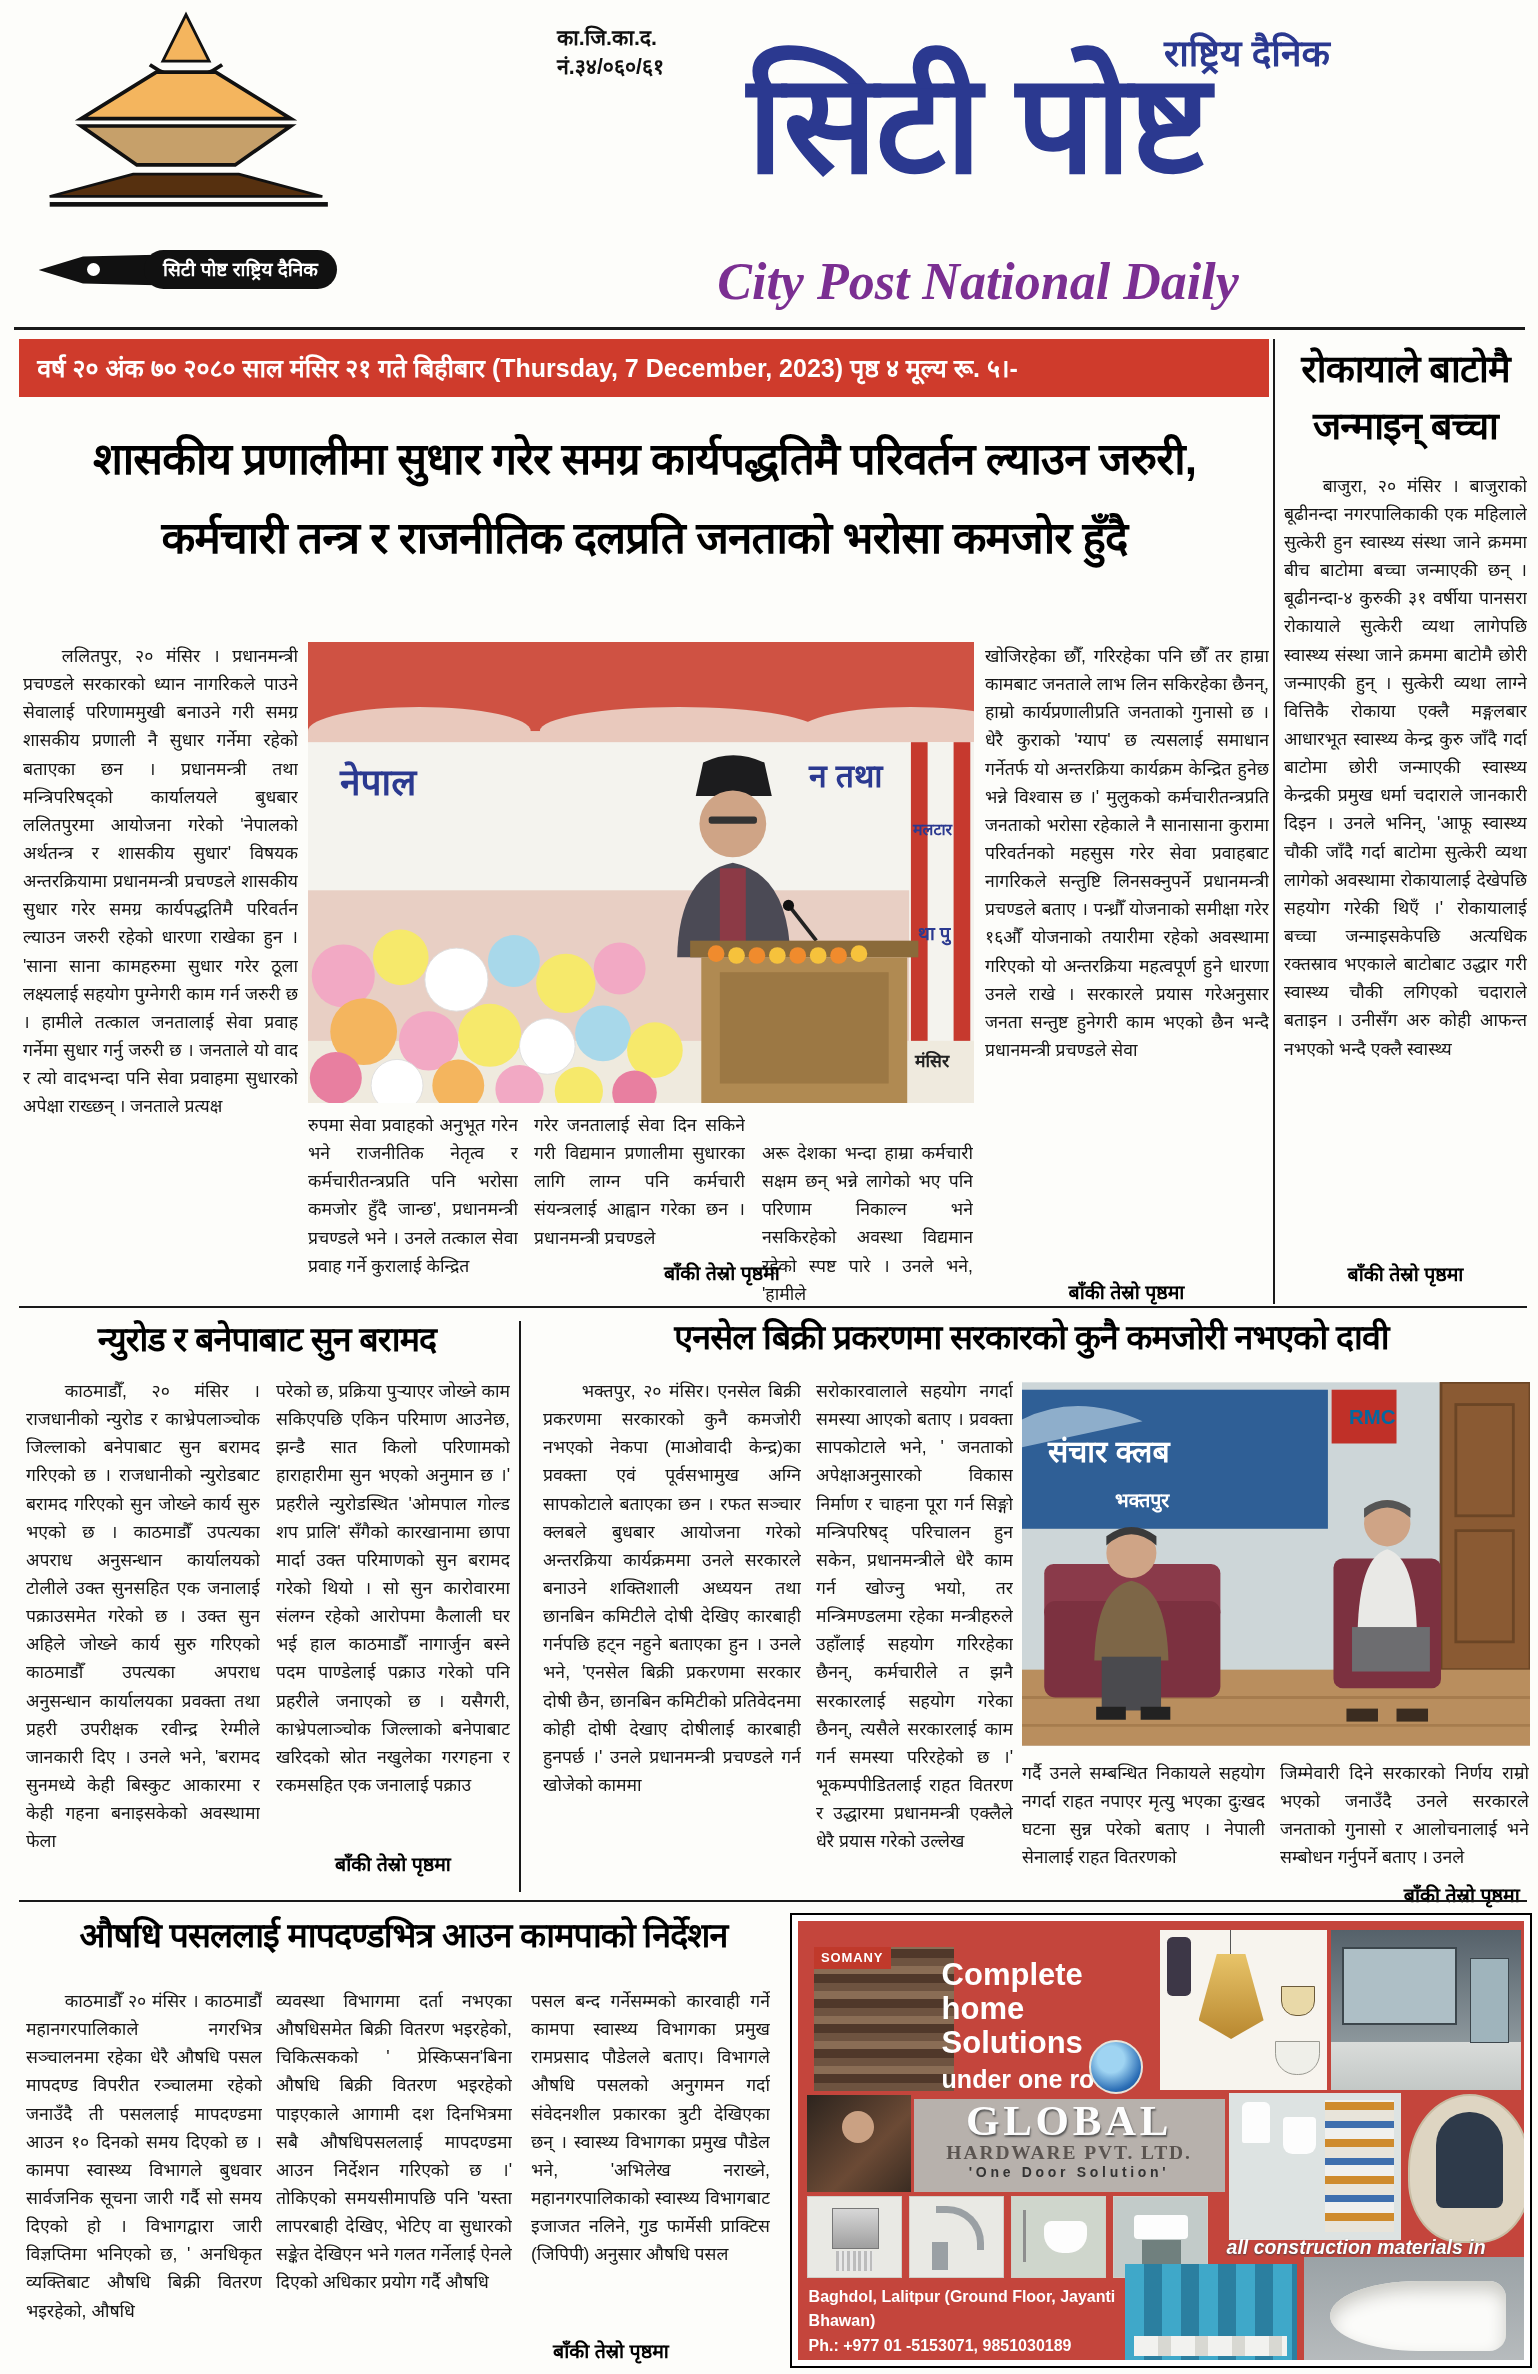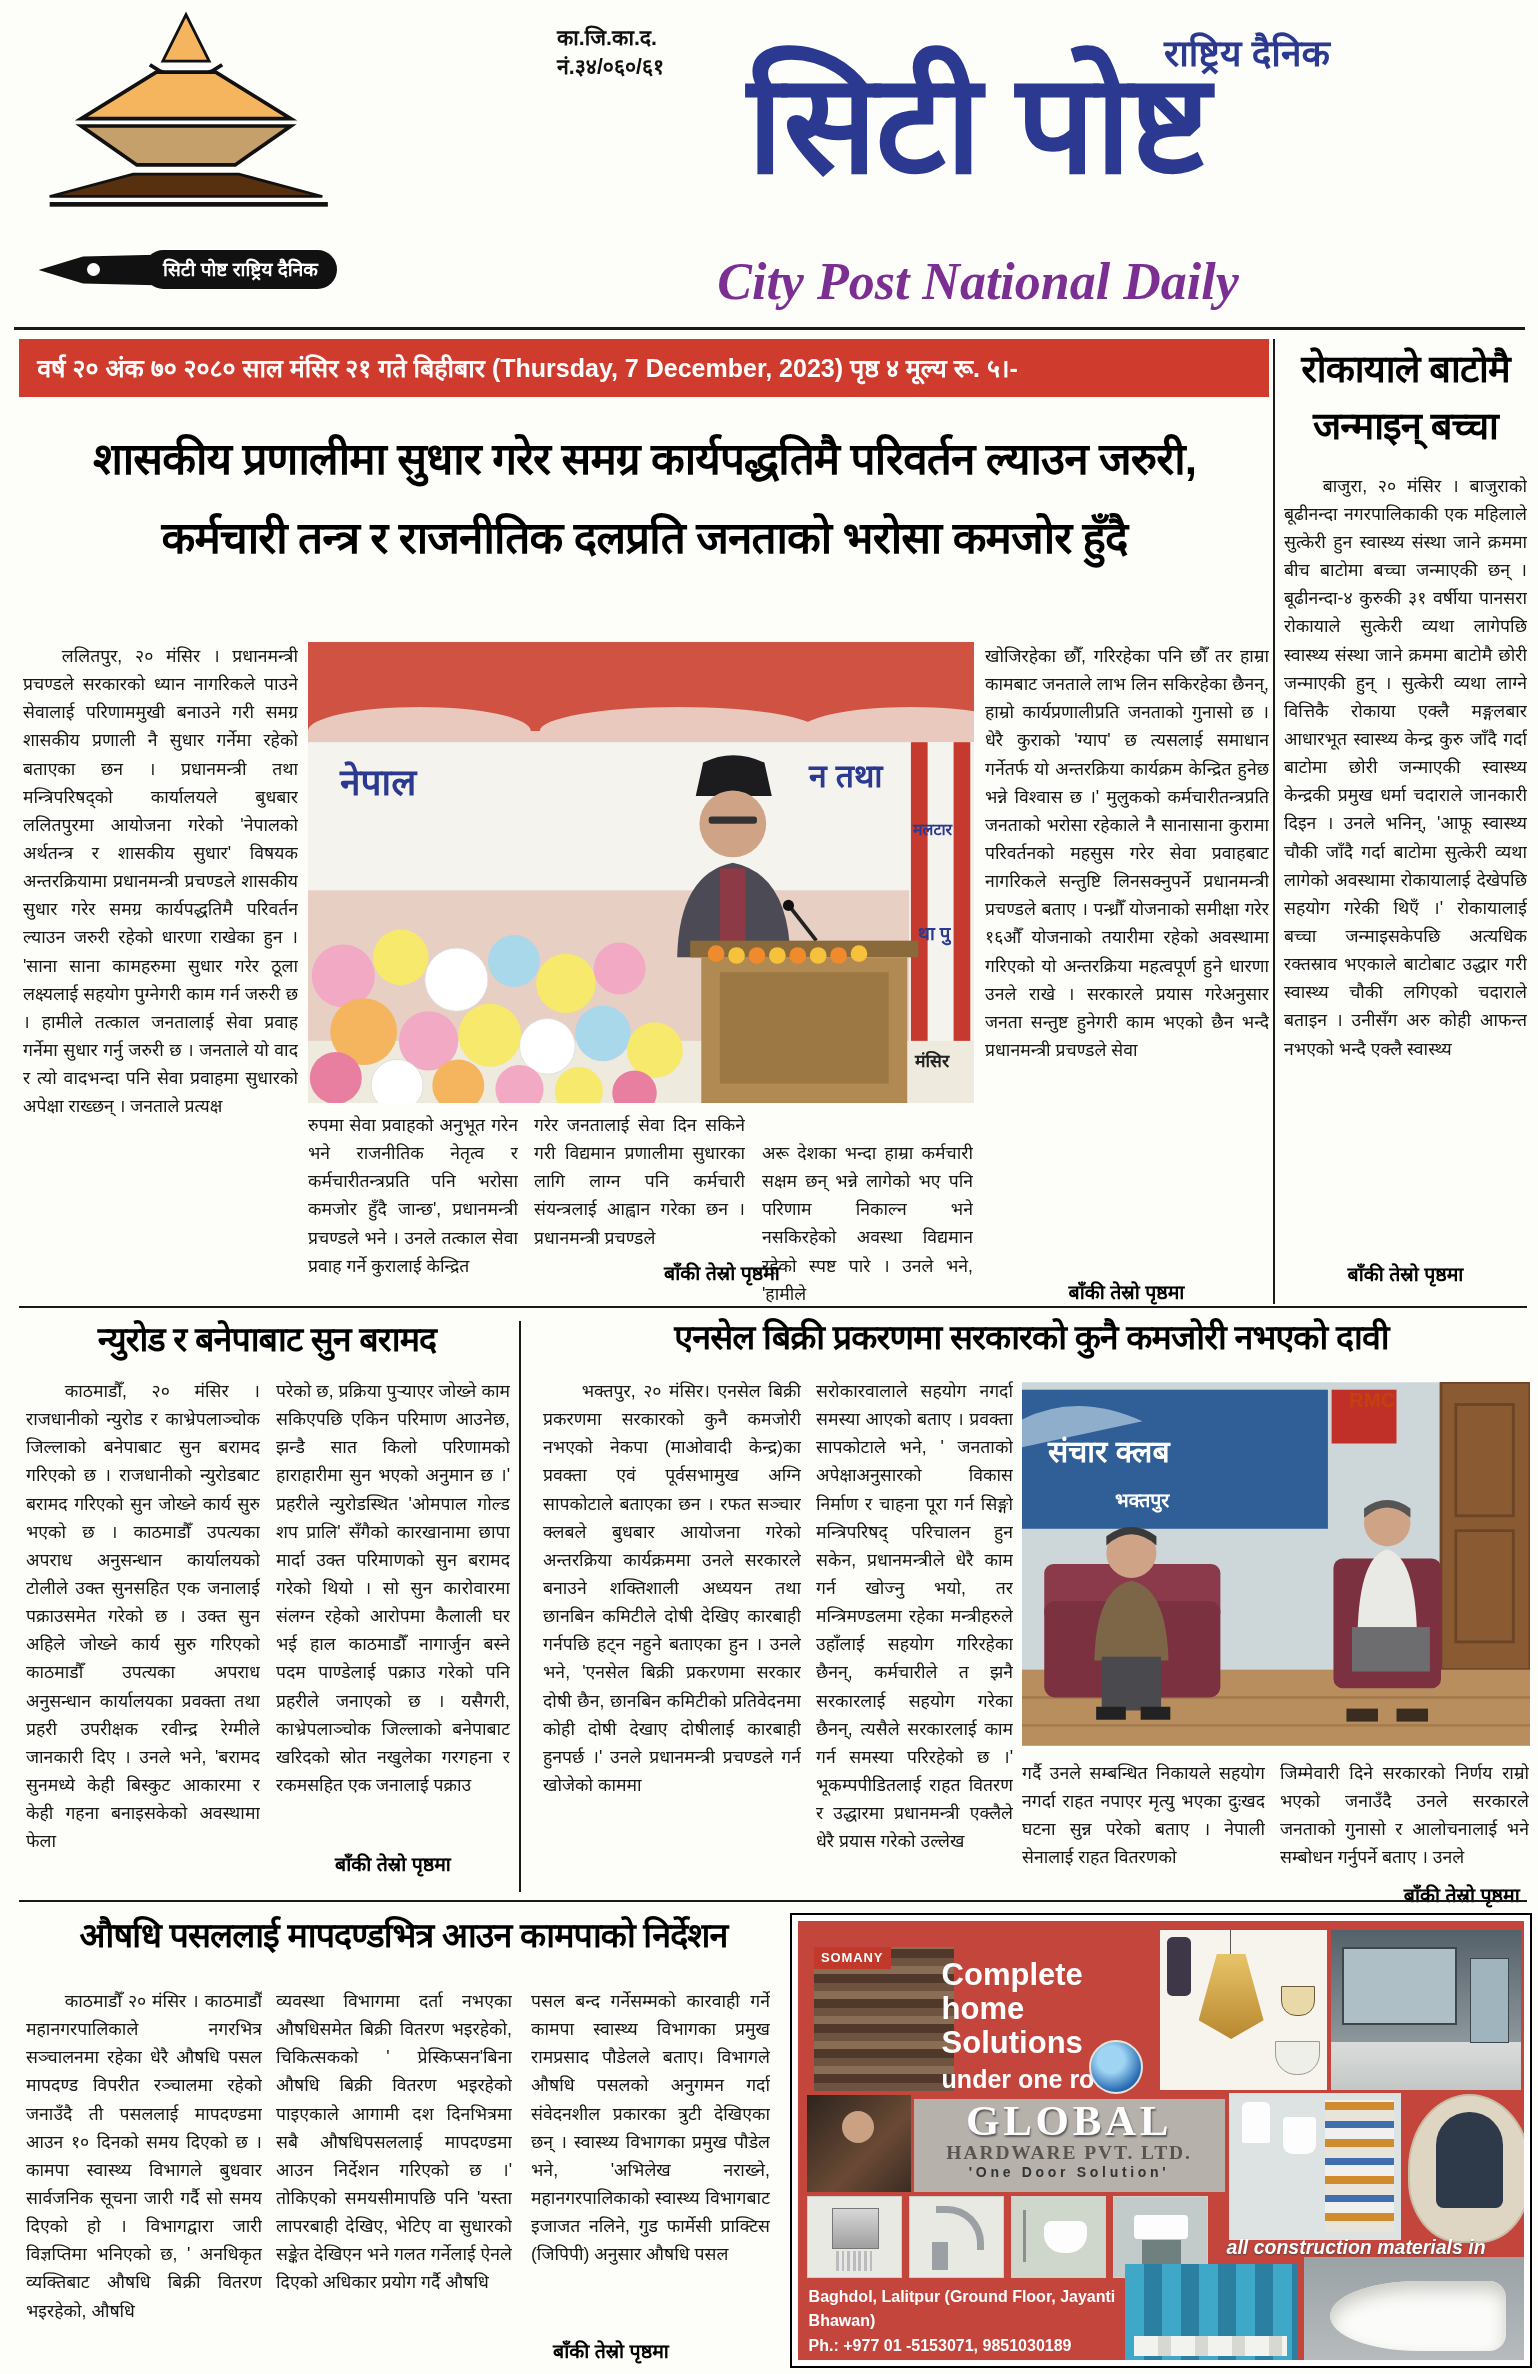--- a/index.html
+++ b/index.html
@@ -219,21 +219,21 @@
       <rect x="336" y="190" width="116" height="140" rx="10" fill="#7c3140"></rect>
       <circle cx="394" cy="152" r="25" fill="#cfa486"></circle>
       <path d="M369,146 Q394,124 419,146 L419,136 Q394,118 369,136 Z" fill="#555"></path>
       <path d="M362,270 Q364,188 394,180 Q424,188 426,270 Z" fill="#e9e9e6"></path>
       <rect x="356" y="264" width="84" height="48" fill="#6d6d70"></rect>
       <rect x="350" y="352" width="34" height="14" fill="#3a2c20"></rect>
       <rect x="404" y="352" width="34" height="14" fill="#3a2c20"></rect>
     </svg>
     <div class="pt" style="left:26px;top:48px;font-size:30px;color:#fff;">संचार क्लब</div>
     <div class="pt" style="left:93px;top:104px;font-size:19.5px;color:#fff;">भक्तपुर</div>
-    <div class="pt" style="left:327px;top:7px;font-size:20.4px;color:#c2410c;text-align:center;">RMC</div>
+    <div class="pt" style="left:327px;top:24px;font-size:20.4px;color:#0369a1;text-align:center;">RMC</div>
   </div>
 
   <div class="abs body-text" style="left:1022px;top:1759px;width:243px;height:139px;">गर्दै उनले सम्बन्धित निकायले सहयोग नगर्दा राहत नपाएर मृत्यु भएका दुःखद घटना सुन्न परेको बताए ।  नेपाली सेनालाई राहत वितरणको</div>
   <div class="abs" style="left:1280px;top:1759px;width:249px;">
     <div class="body-text">जिम्मेवारी दिने सरकारको निर्णय राम्रो भएको जनाउँदै उनले सरकारले जनताको गुनासो र आलोचनालाई भने सम्बोधन गर्नुपर्ने बताए । उनले</div>
     <div class="continued" style="text-align:right;padding-right:9.3px;">बाँकी तेस्रो पृष्ठमा</div>
   </div>
 
   <div class="hrule" style="left:18.6px;top:1900px;width:1508px;height:1.9px;"></div>
 

